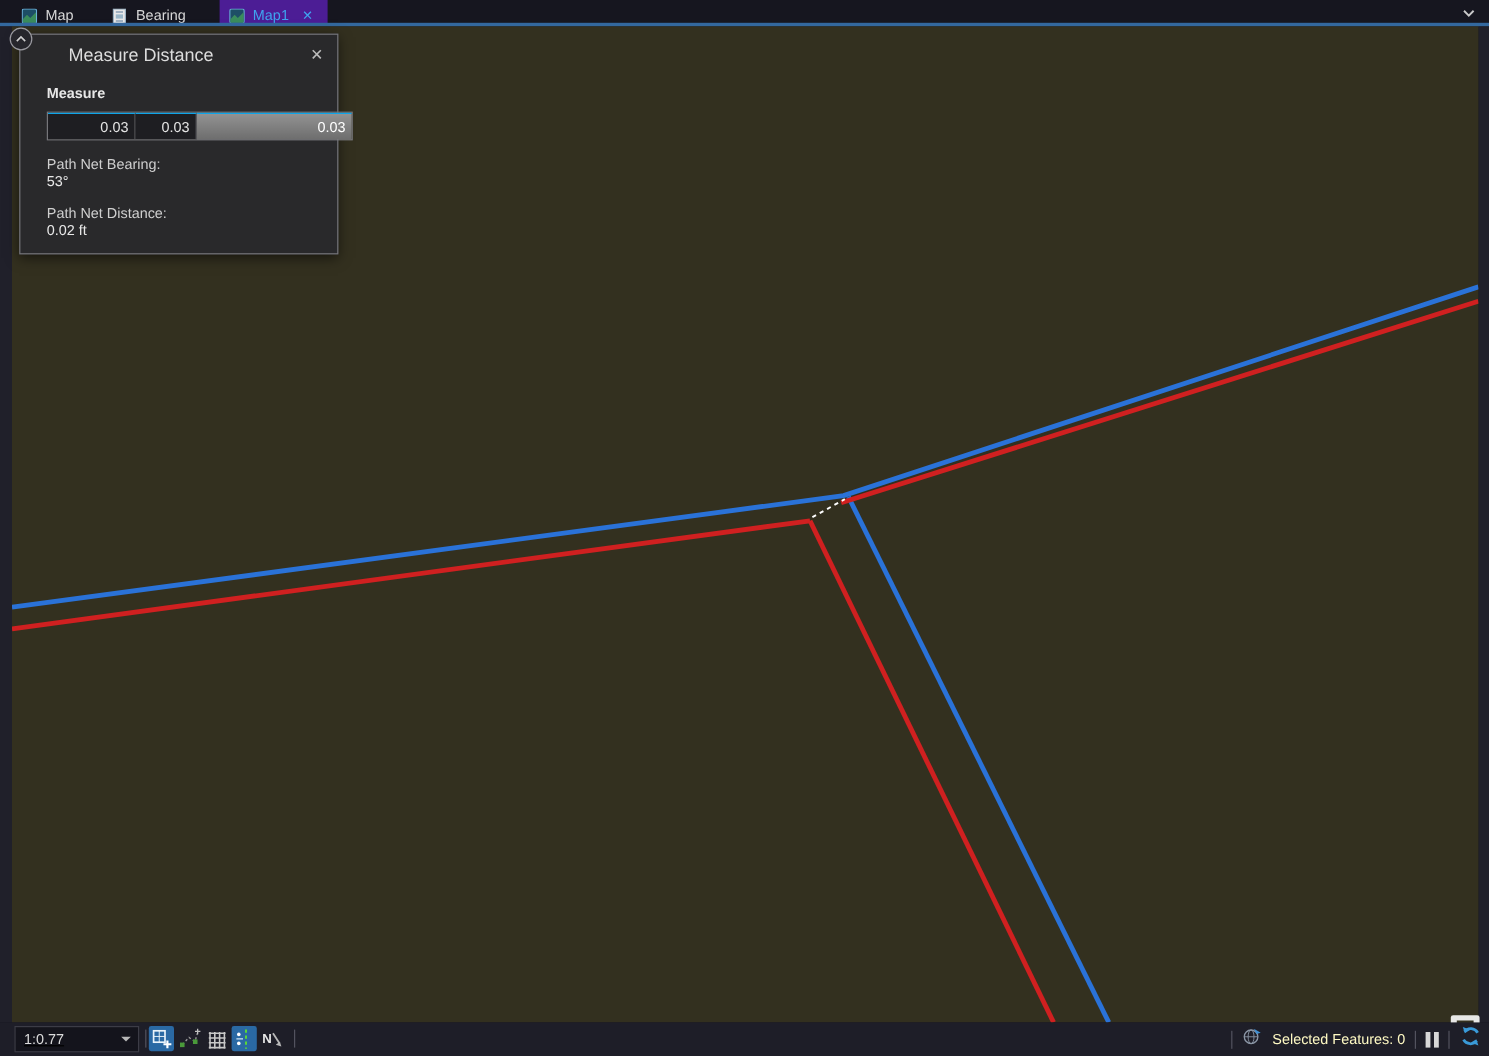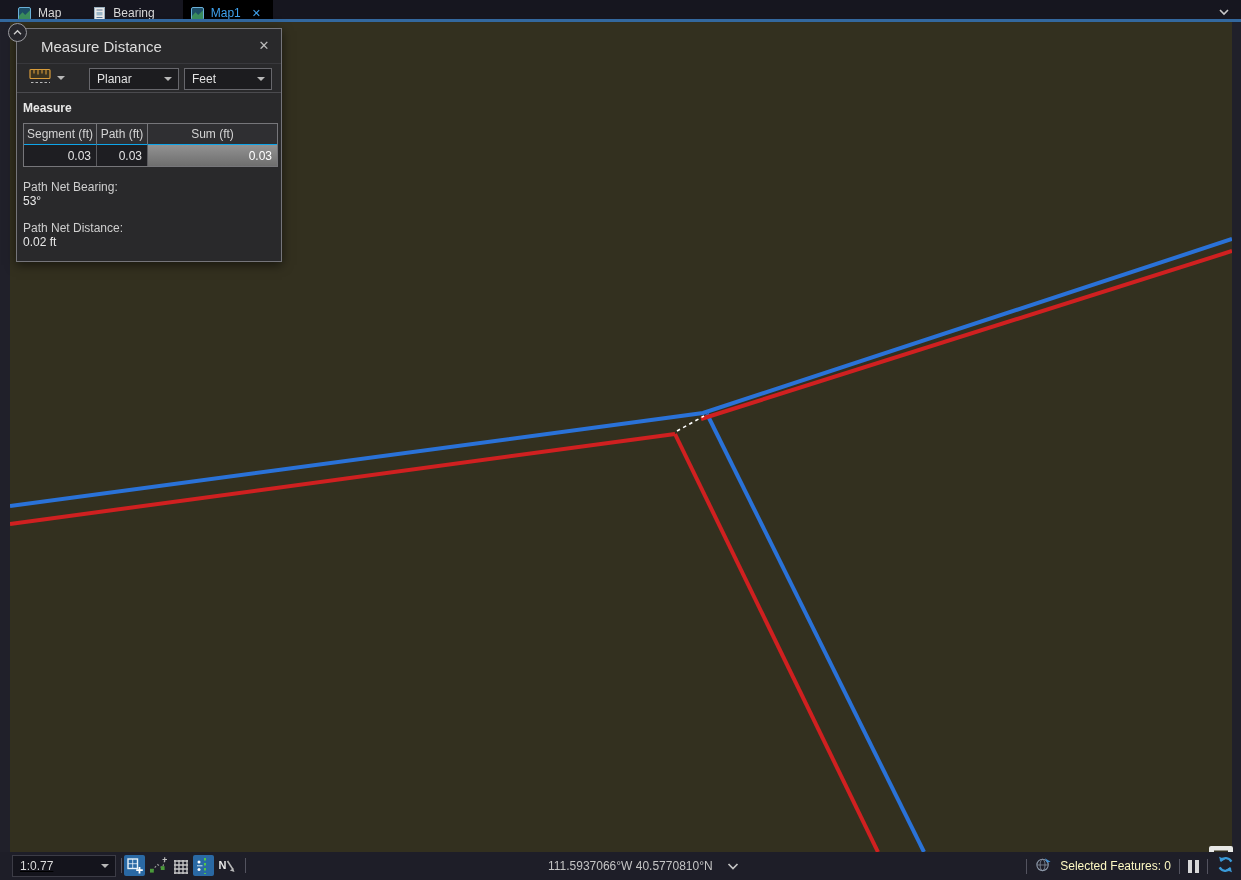--- a/index.html
+++ b/index.html
@@ -3,35 +3,35 @@
 <meta charset="utf-8">
 <style>
   * { margin:0; padding:0; box-sizing:border-box; }
   html,body { width:1241px; height:880px; background:#181820; overflow:hidden;
     font-family:"Liberation Sans", sans-serif; }
   #app { position:relative; width:1241px; height:880px; background:#16161f; }
 
   
   #tabbar { position:absolute; left:0; top:0; width:1241px; height:20px; background:#16161f; display:flex; align-items:stretch; }
   .tab { display:flex; align-items:flex-end; gap:7px; padding:4px 12px 0 8px; font-size:12px; color:#d8d8d8; cursor:default; }
-  .tab.active { background:#000000; color:#3fa3ef; }
+  .tab.active { background:#4c1d95; color:#3fa3ef; }
   .tab .ticon { width:13px; height:13px; display:inline-flex; }
   .tab .close { color:#3fa3ef; font-size:11px; margin-left:4px; }
   #tab-accent { position:absolute; left:0; top:19px; width:1241px; height:3px; background:#33689e; }
   #tabbar-chevron { position:absolute; right:10px; top:4px; width:14px; height:12px; }
 
   
   #map { position:absolute; left:10px; top:22px; width:1222px; height:830px; background:#33301f; }
   #edge-left { position:absolute; left:0; top:22px; width:10px; height:830px; background:#20202a; }
   #edge-right { position:absolute; left:1232px; top:22px; width:9px; height:830px; background:#20202a; }
   #map svg { position:absolute; left:0; top:0; }
   #kbd-btn { position:absolute; left:1196px; top:820px; width:34px; height:28px; display:flex; align-items:center; justify-content:center; }
 
   
-  #dlg { position:absolute; left:16px; top:28px; width:266px; background:#29292b; border:1px solid #75757a; box-shadow:0 3px 10px rgba(0,0,0,.55); }
+  #dlg { position:absolute; left:16px; top:28px; width:266px; background:#29292b; border:1px solid #75757a; box-shadow:0 3px 10px rgba(0,0,0,.55);padding-left:16px; }
   #dlg-collapse { position:absolute; left:8px; top:23px; width:19px; height:19px; border-radius:50%; background:#26262c; border:1px solid #9a9aa0; display:flex; align-items:center; justify-content:center; z-index:5; }
   #dlg-title-row { position:relative; height:34px; display:flex; align-items:center; }
   #dlg-title { margin-left:24px; font-size:15px; color:#dcdcdc; }
   #dlg-close { position:absolute; right:8px; top:8px; width:18px; height:18px; color:#bcbcbc; font-size:13px; text-align:center; line-height:18px; }
   #dlg-toolbar { position:relative; height:30px; border-top:1px solid #38383c; border-bottom:1px solid #4a4a4e; display:flex; align-items:center; }
   #tool-measure { margin-left:6px; width:48px; height:24px; display:flex; align-items:center; justify-content:center; gap:4px; border:1px solid transparent; }
   .caret { width:0; height:0; border-left:4px solid transparent; border-right:4px solid transparent; border-top:4px solid #b8b8b8; }
   .combo { position:absolute; height:22px; background:#1c1c1f; border:1px solid #67676c; display:flex; align-items:center; }
   .combo .cval { flex:1; padding-left:7px; font-size:12px; color:#e2e2e2; }
   .combo .caret { margin-right:6px; }
@@ -136,48 +136,23 @@
   <div id="dlg-collapse">
     <svg viewBox="0 0 12 8" width="11" height="7">
         <path d="M2 6 L6 2 L10 6" fill="none" stroke="#cfcfcf" stroke-width="1.5"></path>
       </svg>
   </div>
   <div id="dlg">
     <div id="dlg-title-row">
       <span id="dlg-title">Measure Distance</span>
       <span id="dlg-close">✕</span>
     </div>
-    <div id="dlg-toolbar">
-      <div id="tool-measure">
-        <span>
-          <svg viewBox="0 0 24 17" width="24" height="17">
-            <rect x="1" y="1.5" width="20" height="9" rx="1" fill="#3a3320" stroke="#d79b3a" stroke-width="1.2"></rect>
-            <path d="M5 2 v3.4 M9 2 v4.5 M13 2 v3.4 M17 2 v4.5" stroke="#d79b3a" stroke-width="1.1"></path>
-            <path d="M2 14.5 h19" stroke="#b9b9b9" stroke-width="1" stroke-dasharray="2.5 2"></path>
-          </svg>
-        </span>
-        <span class="caret"></span>
-      </div>
-      <div class="combo" id="combo-mode">
-        <span class="cval">Planar</span>
-        <span class="caret"></span>
-      </div>
-      <div class="combo" id="combo-unit">
-        <span class="cval">Feet</span>
-        <span class="caret"></span>
-      </div>
-    </div>
     <div id="dlg-body">
       <div id="distance-label">Measure</div>
       <div id="dist-table">
-        <div class="trow" id="dist-thead">
-            <div class="th c0">Segment (ft)</div>
-            <div class="th c1">Path (ft)</div>
-            <div class="th c2">Sum (ft)</div>
-          </div>
         <div class="trow" id="dist-tbody">
             <div class="td c0">0.03</div>
             <div class="td c1">0.03</div>
             <div class="td c2 highlight">0.03</div>
           </div>
       </div>
       <div class="netrow">
         <span class="nlabel">Path Net Bearing:</span>
         <span class="nvalue">53°</span>
       </div>
@@ -225,28 +200,20 @@
         </span>
         <span class="sicon">
           <svg viewBox="0 0 20 20" width="20" height="20">
             <text x="1.5" y="13" font-size="11" font-weight="bold" fill="#e8e8e8" font-family="Liberation Sans, sans-serif">N</text>
             <path d="M10.5 5 L16 13.5" stroke="#b8b8b8" stroke-width="1.5"></path>
             <path d="M17.5 16 L12.8 14.6 L16.2 12.2 Z" fill="#b8b8b8"></path>
           </svg>
         </span>
         <span class="vsep" style="margin-left: 6px;"></span>
       </div>
-    <div id="coords-group">
-      <span id="coords">111.5937066°W 40.5770810°N</span>
-      <span>
-        <svg viewBox="0 0 14 9" width="14" height="9">
-            <path d="M2.5 2 L7 6.5 L11.5 2" fill="none" stroke="#c4c4c4" stroke-width="1.7"></path>
-          </svg>
-      </span>
-    </div>
     <div id="right-group">
       <span class="vsep"></span>
       <span>
         <svg viewBox="0 0 18 18" width="17" height="17">
           <circle cx="8" cy="9.5" r="6" fill="none" stroke="#8b96a6" stroke-width="1.2"></circle>
           <ellipse cx="8" cy="9.5" rx="2.6" ry="6" fill="none" stroke="#8b96a6" stroke-width="0.8"></ellipse>
           <path d="M2.2 9.5 h11.6" stroke="#8b96a6" stroke-width="0.8"></path>
           <path d="M10.5 2.5 L16.5 6 L12.8 7 Z" fill="#3f8fd2"></path>
         </svg>
       </span>

